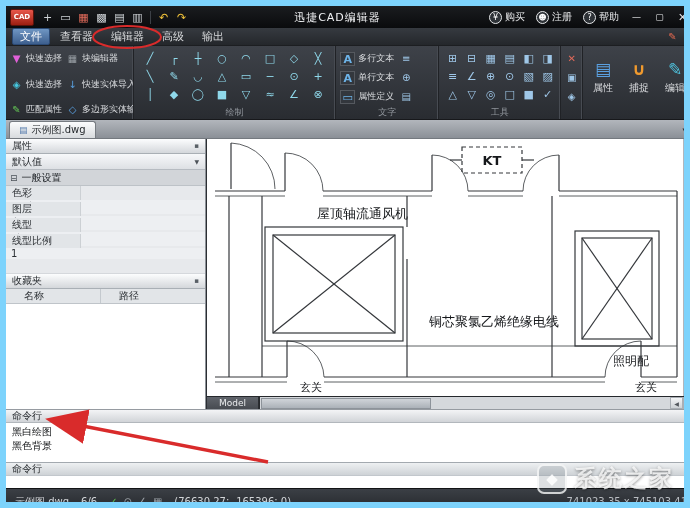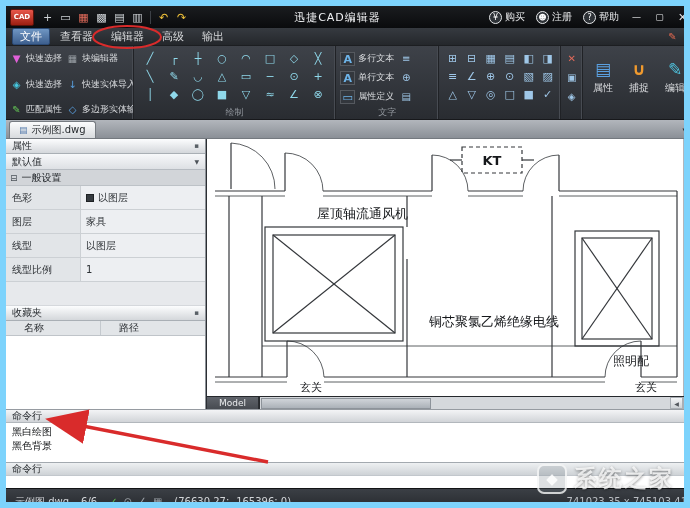--- a/index.html
+++ b/index.html
@@ -71,21 +71,21 @@
 .dt-arrow{margin-left:auto;font-size:7px;color:#2f3338;padding:0 5px 3px;}
 
 
 .leftpanel{position:absolute;top:133px;left:0;width:200px;height:270px;background:#e7e9ec;border-right:1px solid #8d9298;}
 .pheader{height:15px;background:linear-gradient(#fcfdfe,#d4d7db);border-bottom:1px solid #a9afb5;display:flex;align-items:center;padding:0 6px;font-size:10px;color:#2c3034;}
 .pin{margin-left:auto;font-size:7px;color:#596066;}
 .pcombo{height:16px;background:linear-gradient(#f7f8fa,#dde0e4);border-bottom:1px solid #b6bbc1;display:flex;align-items:center;padding:0 6px;font-size:10px;color:#2c3034;}
 .dd{margin-left:auto;font-size:6px;color:#4c5258;}
 .psection{height:16px;background:#d2d5d9;border-bottom:1px solid #bdc2c7;display:flex;align-items:center;gap:4px;padding:0 4px;font-size:10px;color:#23272b;}
 .sec-ic{font-size:9px;color:#4c5258;}
-.prow{height:24px;display:flex;border-bottom:1px solid #ccd0d4;font-size:10px;color:#2c3034;}
+.prow{height:16px;display:flex;border-bottom:1px solid #ccd0d4;font-size:10px;color:#2c3034;flex-direction:column;}
 .pl{width:75px;background:#e2e5e8;border-right:1px solid #ccd0d4;display:flex;align-items:center;padding:0 6px;}
 .pv{flex:1;background:#edeff2;display:flex;align-items:center;padding:0 5px;gap:4px;}
 .swatch{width:8px;height:8px;background:#363b40;border:1px solid #1e2124;flex:none;}
 .pgap{height:24px;background:#e7e9ec;border-bottom:1px solid #d5d8dc;}
 .favcols{height:15px;display:flex;background:#e2e5e8;border-bottom:1px solid #bfc4c9;font-size:10px;color:#2c3034;}
 .fc{display:flex;align-items:center;padding:0 18px;}
 .fc1{width:95px;border-right:1px solid #c4c9ce;}
 .favlist{height:105px;background:#fff;}
 
 
@@ -282,20 +282,21 @@
             <span class="grid-ic">▧</span>
             <span class="grid-ic">▨</span>
             <span class="grid-ic">△</span>
             <span class="grid-ic">▽</span>
             <span class="grid-ic">◎</span>
             <span class="grid-ic">□</span>
             <span class="grid-ic">■</span>
             <span class="grid-ic">✓</span>
           </div>
       </div>
+      <div class="rg-label">工具</div>
     </div>
 
     <div class="rgroup g-extra">
       <div class="rg-body">
         <div class="icon-col">
             <span>✕</span>
             <span>▣</span>
             <span>◈</span>
           </div>
       </div>

